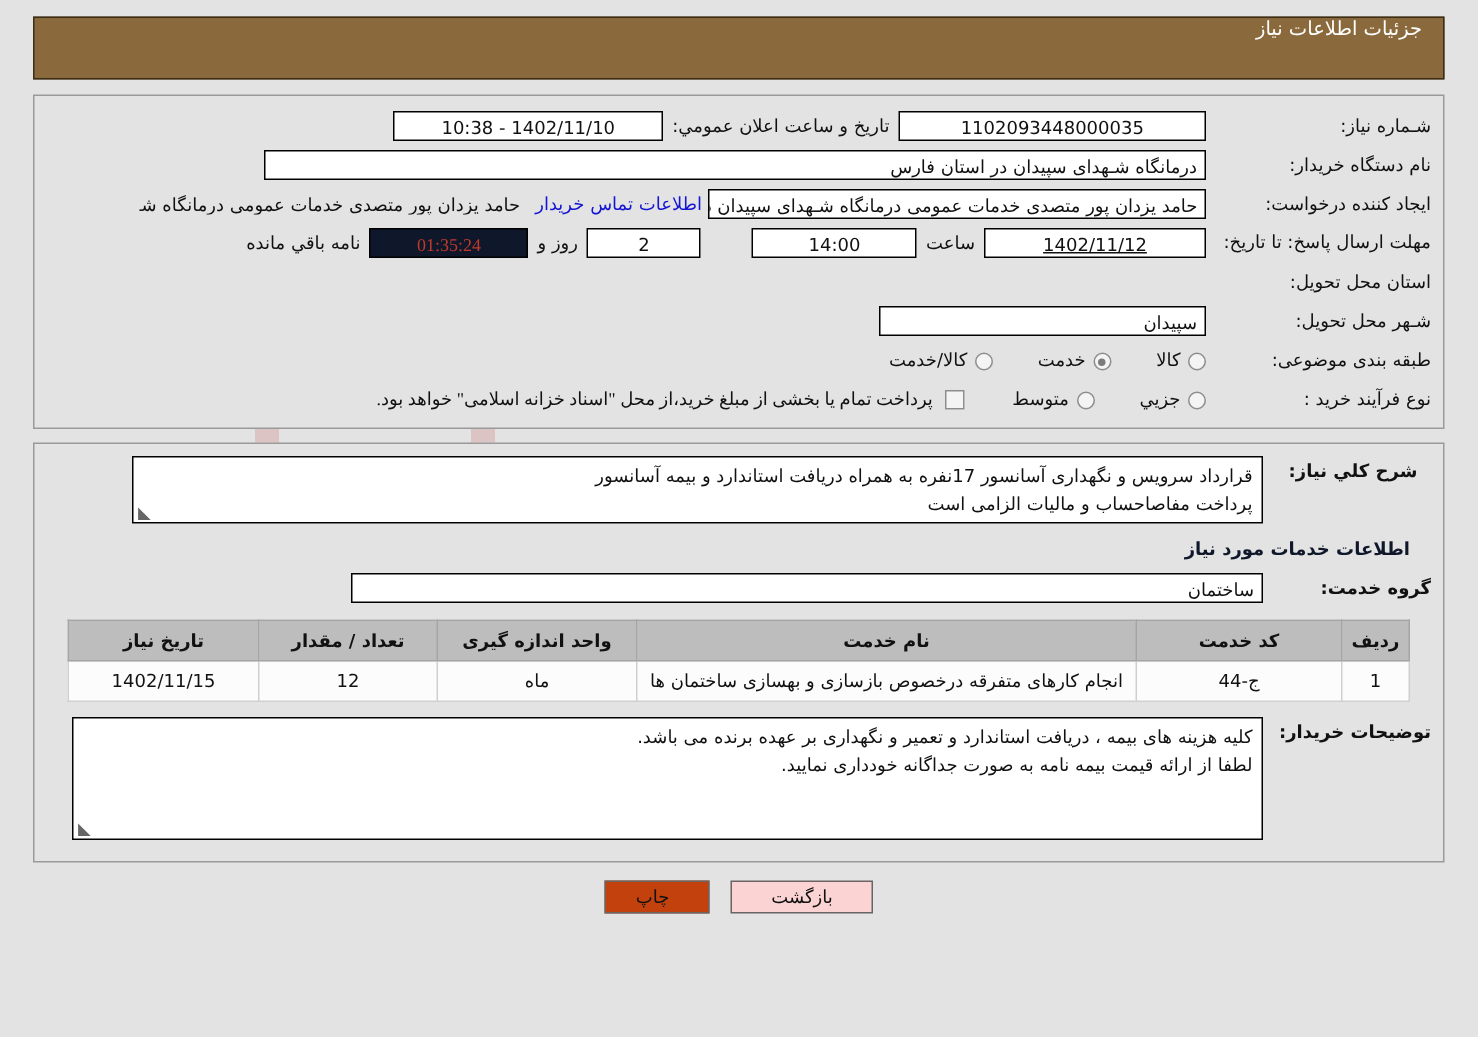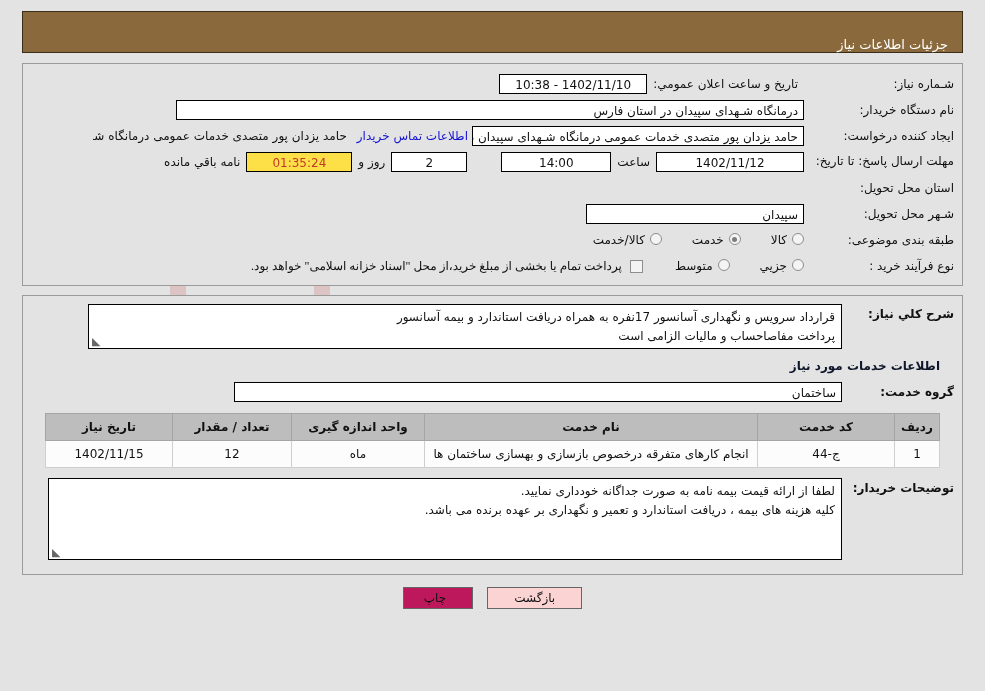--- a/index.html
+++ b/index.html
@@ -91,21 +91,21 @@
   .page { position: relative; z-index: 2; }
 
   
   .titlebar {
     margin: 11px 22px 0 22px;
     height: 42px;
     background: #8a6a3c;
     border: 1px solid #3a2d19;
     box-sizing: border-box;
     display: flex;
-    align-items: flex-end;
+    align-items: flex-start;
     justify-content: flex-start;
     padding: 0 14px;
   }
   .titlebar-text {
     color: #ffffff;
     font-size: 13px;
   }
 
   
   .panel {
@@ -145,58 +145,58 @@
     line-height: 20px;
     padding: 0 5px;
     box-sizing: border-box;
     font-size: 12px;
     color: #111;
     white-space: nowrap;
     overflow: hidden;
     text-align: right;
   }
   .fld.center { text-align: center; }
-  .fld.yellow { background: #fde047; color: #c0392b; }
+  .fld.yellow { background: #0f172a; color: #c0392b; font-family: Liberation Serif, serif; }
 
   .inline-lbl {
     padding: 0 6px;
     font-size: 12px;
     white-space: nowrap;
   }
   .link {
     color: #1414d2;
     font-size: 12px;
     text-decoration: none;
     cursor: pointer;
     padding: 0 4px;
     white-space: nowrap;
   }
 
   
   .w-need   { width: 205px; }
   .w-org    { width: 628px; }
   .w-creator{ width: 332px; }
-  .w-date   { width: 148px; }
+  .w-date   { width: 148px; text-decoration: underline; }
   .w-time   { width: 110px; }
   .w-days   { width: 106px; }
   .w-count  { width: 76px; }
   .w-prov   { width: 218px; }
   .w-city   { width: 218px; }
-  .w-pubdate{ width: 148px; }
+  .w-pubdate{ width: 180px; }
   .w-group  { width: 608px; }
 
   
   .radio-group {
     display: flex;
     align-items: center;
     gap: 4px;
   }
   .radio-item {
     display: flex;
-    align-items: flex-start;
+    align-items: flex-end;
     gap: 5px;
     margin-left: 26px;
   }
   .radio {
     width: 12px;
     height: 12px;
     border-radius: 50%;
     border: 1px solid #8d8d8d;
     background: #f4f4f4;
     box-sizing: border-box;
@@ -302,21 +302,21 @@
   }
   .btn {
     border: 1px solid #666;
     padding: 3px 26px;
     font-size: 12px;
     cursor: pointer;
     box-sizing: border-box;
     font-family: "DejaVu Sans", "Liberation Sans", sans-serif;
     color: #111;
   }
-  .btn-print  { background: #be185d; padding-left: 20px; }
+  .btn-print  { background: #c2410c; padding-left: 20px; }
   .btn-back   { background: #fbd3d3; }
 </style>
 </head>
 <body>
 
 <div class="watermark">
   <div class="wm-shield"></div>
   <div class="wm-shield-inner"></div>
   <div class="wm-v">V</div>
   <div class="wm-text">AnaTender</div>
@@ -327,20 +327,21 @@
 <div class="page">
 
   <div class="titlebar">
     <span class="titlebar-text">جزئیات اطلاعات نیاز</span>
   </div>
 
   <div class="panel panel-top">
 
     <div class="row">
       <div class="lbl">شـماره نیاز:</div>
+      <div class="fld center w-need">1102093448000035</div>
       <div class="inline-lbl">تاریخ و ساعت اعلان عمومي:</div>
       <div class="fld center w-pubdate">1402/11/10 - 10:38</div>
     </div>
 
     <div class="row">
       <div class="lbl">نام دستگاه خریدار:</div>
       <div class="fld w-org">درمانگاه شـهدای سپیدان در استان فارس</div>
     </div>
 
     <div class="row">
@@ -404,21 +405,21 @@
         <span class="chk"></span>
         <span class="chk-text">پرداخت تمام یا بخشی از مبلغ خرید،از محل "اسناد خزانه اسلامی" خواهد بود.</span>
       </div>
     </div>
 
   </div>
 
   <div class="panel panel-bottom">
 
     <div class="row" style="align-items:flex-start;">
-      <div class="lbl bold-lbl" style="width:112px;flex:0 0 112px;padding-top:3px;">شرح کلي نیاز:</div>
+      <div class="lbl bold-lbl" style="width:112px;flex:0 0 112px;padding-top:3px;text-align:center;">شرح کلي نیاز:</div>
       <div class="ta ta-desc">
         <div>قرارداد سرویس و نگهداری آسانسور 17نفره به همراه دریافت استاندارد و بیمه آسانسور</div>
         <div>پرداخت مفاصاحساب و مالیات الزامی است</div>
         <span class="grip">◢</span>
       </div>
     </div>
 
     <div class="section-head">اطلاعات خدمات مورد نیاز</div>
 
     <div class="row">
@@ -447,22 +448,22 @@
             <td>12</td>
             <td>1402/11/15</td>
           </tr>
         </tbody>
       </table>
     </div>
 
     <div class="row" style="align-items:flex-start;margin-top:10px;">
       <div class="lbl bold-lbl" style="width:112px;flex:0 0 112px;padding-top:3px;">توضیحات خریدار:</div>
       <div class="ta ta-notes">
+        <div>کلیه هزینه های بیمه ، دریافت استاندارد و تعمیر و نگهداری بر عهده برنده می باشد.</div>
         <div>لطفا از ارائه قیمت بیمه نامه به صورت جداگانه خودداری نمایید.</div>
-        <div>کلیه هزینه های بیمه ، دریافت استاندارد و تعمیر و نگهداری بر عهده برنده می باشد.</div>
         <span class="grip">◢</span>
       </div>
     </div>
 
   </div>
 
   <div class="footer">
     <button class="btn btn-back">بازگشت</button>
     <button class="btn btn-print">چاپ</button>
   </div>

